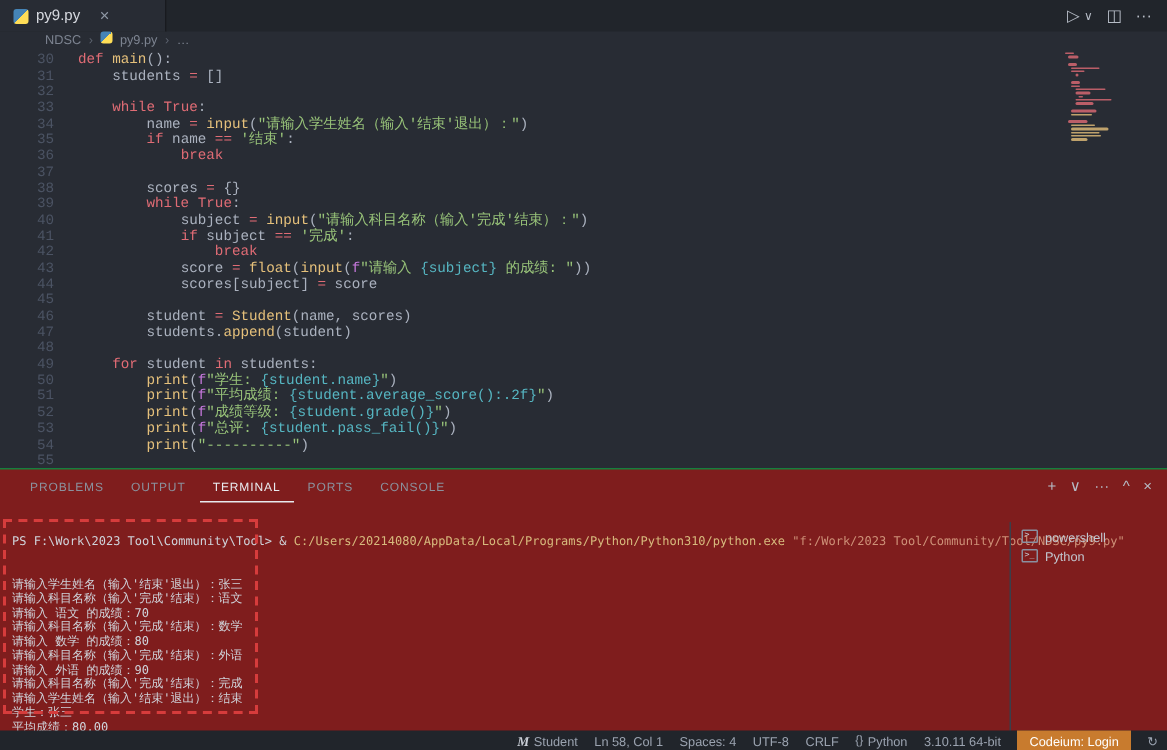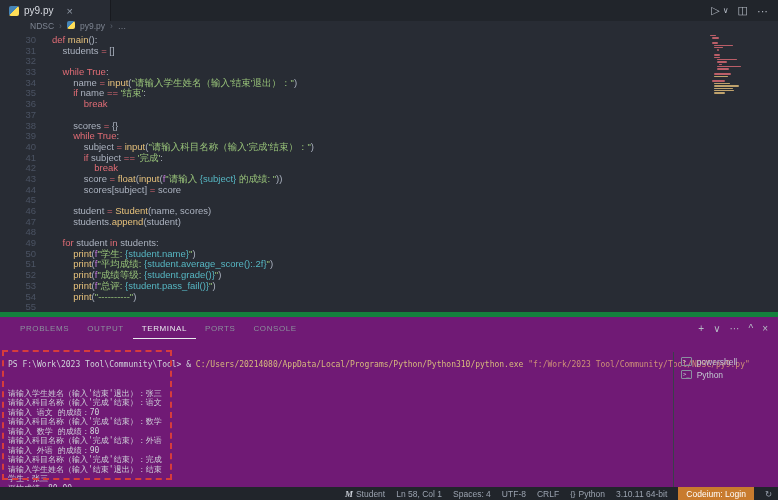--- a/index.html
+++ b/index.html
@@ -18,31 +18,31 @@
   .editor-actions .small{font-size:8px;margin-left:-6px}
 
   
   .breadcrumb{position:absolute;top:21px;left:0;right:0;height:14px;display:flex;align-items:flex-start;
               padding-left:30px;gap:5px;font-size:8.5px;color:#7d8491}
   .breadcrumb .sep{color:#5d6470}
   .breadcrumb .pyicon{width:8px;height:8px}
 
   
   .editor{position:absolute;top:35px;left:0;right:0;height:277px;overflow:hidden;
-          font-family:Liberation Sans, sans-serif;font-size:9.5px;line-height:10.7px;white-space:pre}
+          font-family:Liberation Mono, monospace;font-size:9.5px;line-height:10.7px;white-space:pre}
   .line{display:flex;height:10.7px}
   .gutter{width:36px;text-align:right;padding-right:16px;color:#4b5363;flex:none}
   .tk-kw{color:#e06c75}.tk-fn{color:#e5c07b}.tk-str{color:#98c379}.tk-br{color:#56b6c2}
   .tk-op{color:#e06c75}.tk-pl{color:#abb2bf}.tk-f{color:#c678dd}
 
   .minimap{position:absolute;top:35px;right:12px;width:56px}
   .mbar{height:1.4px;margin-bottom:1px;border-radius:1px;opacity:.8}
 
   
-  .panel{position:absolute;top:312px;left:0;right:0;height:176px;border-top:5px solid #15803d;background:#701a75}
+  .panel{position:absolute;top:312px;left:0;right:0;height:176px;border-top:1px solid #15803d;background:#7f1d1d}
   .panel-tabs{display:flex;height:22px;align-items:stretch;padding-left:11px}
   .ptab{font-size:8px;letter-spacing:.6px;color:#8b919d;padding:0 9px;display:flex;align-items:center}
   .ptab.active{color:#e8eaee;box-shadow:inset 0 -1px 0 #e8eaee}
   .panel-icons{position:absolute;top:0;right:10px;height:22px;display:flex;gap:9px;align-items:center;
                color:#b6bcc6;font-size:10px}
 
   .term{position:absolute;top:24px;left:8px;right:130px;font-family:"DejaVu Sans Mono",monospace;
         font-size:8px;line-height:9.5px;color:#cfd3da;white-space:pre;overflow:visible}
   .term-line{height:9.5px}
   .cmd-exe{color:#d7ba7d}.cmd-script{color:#ce9178}

